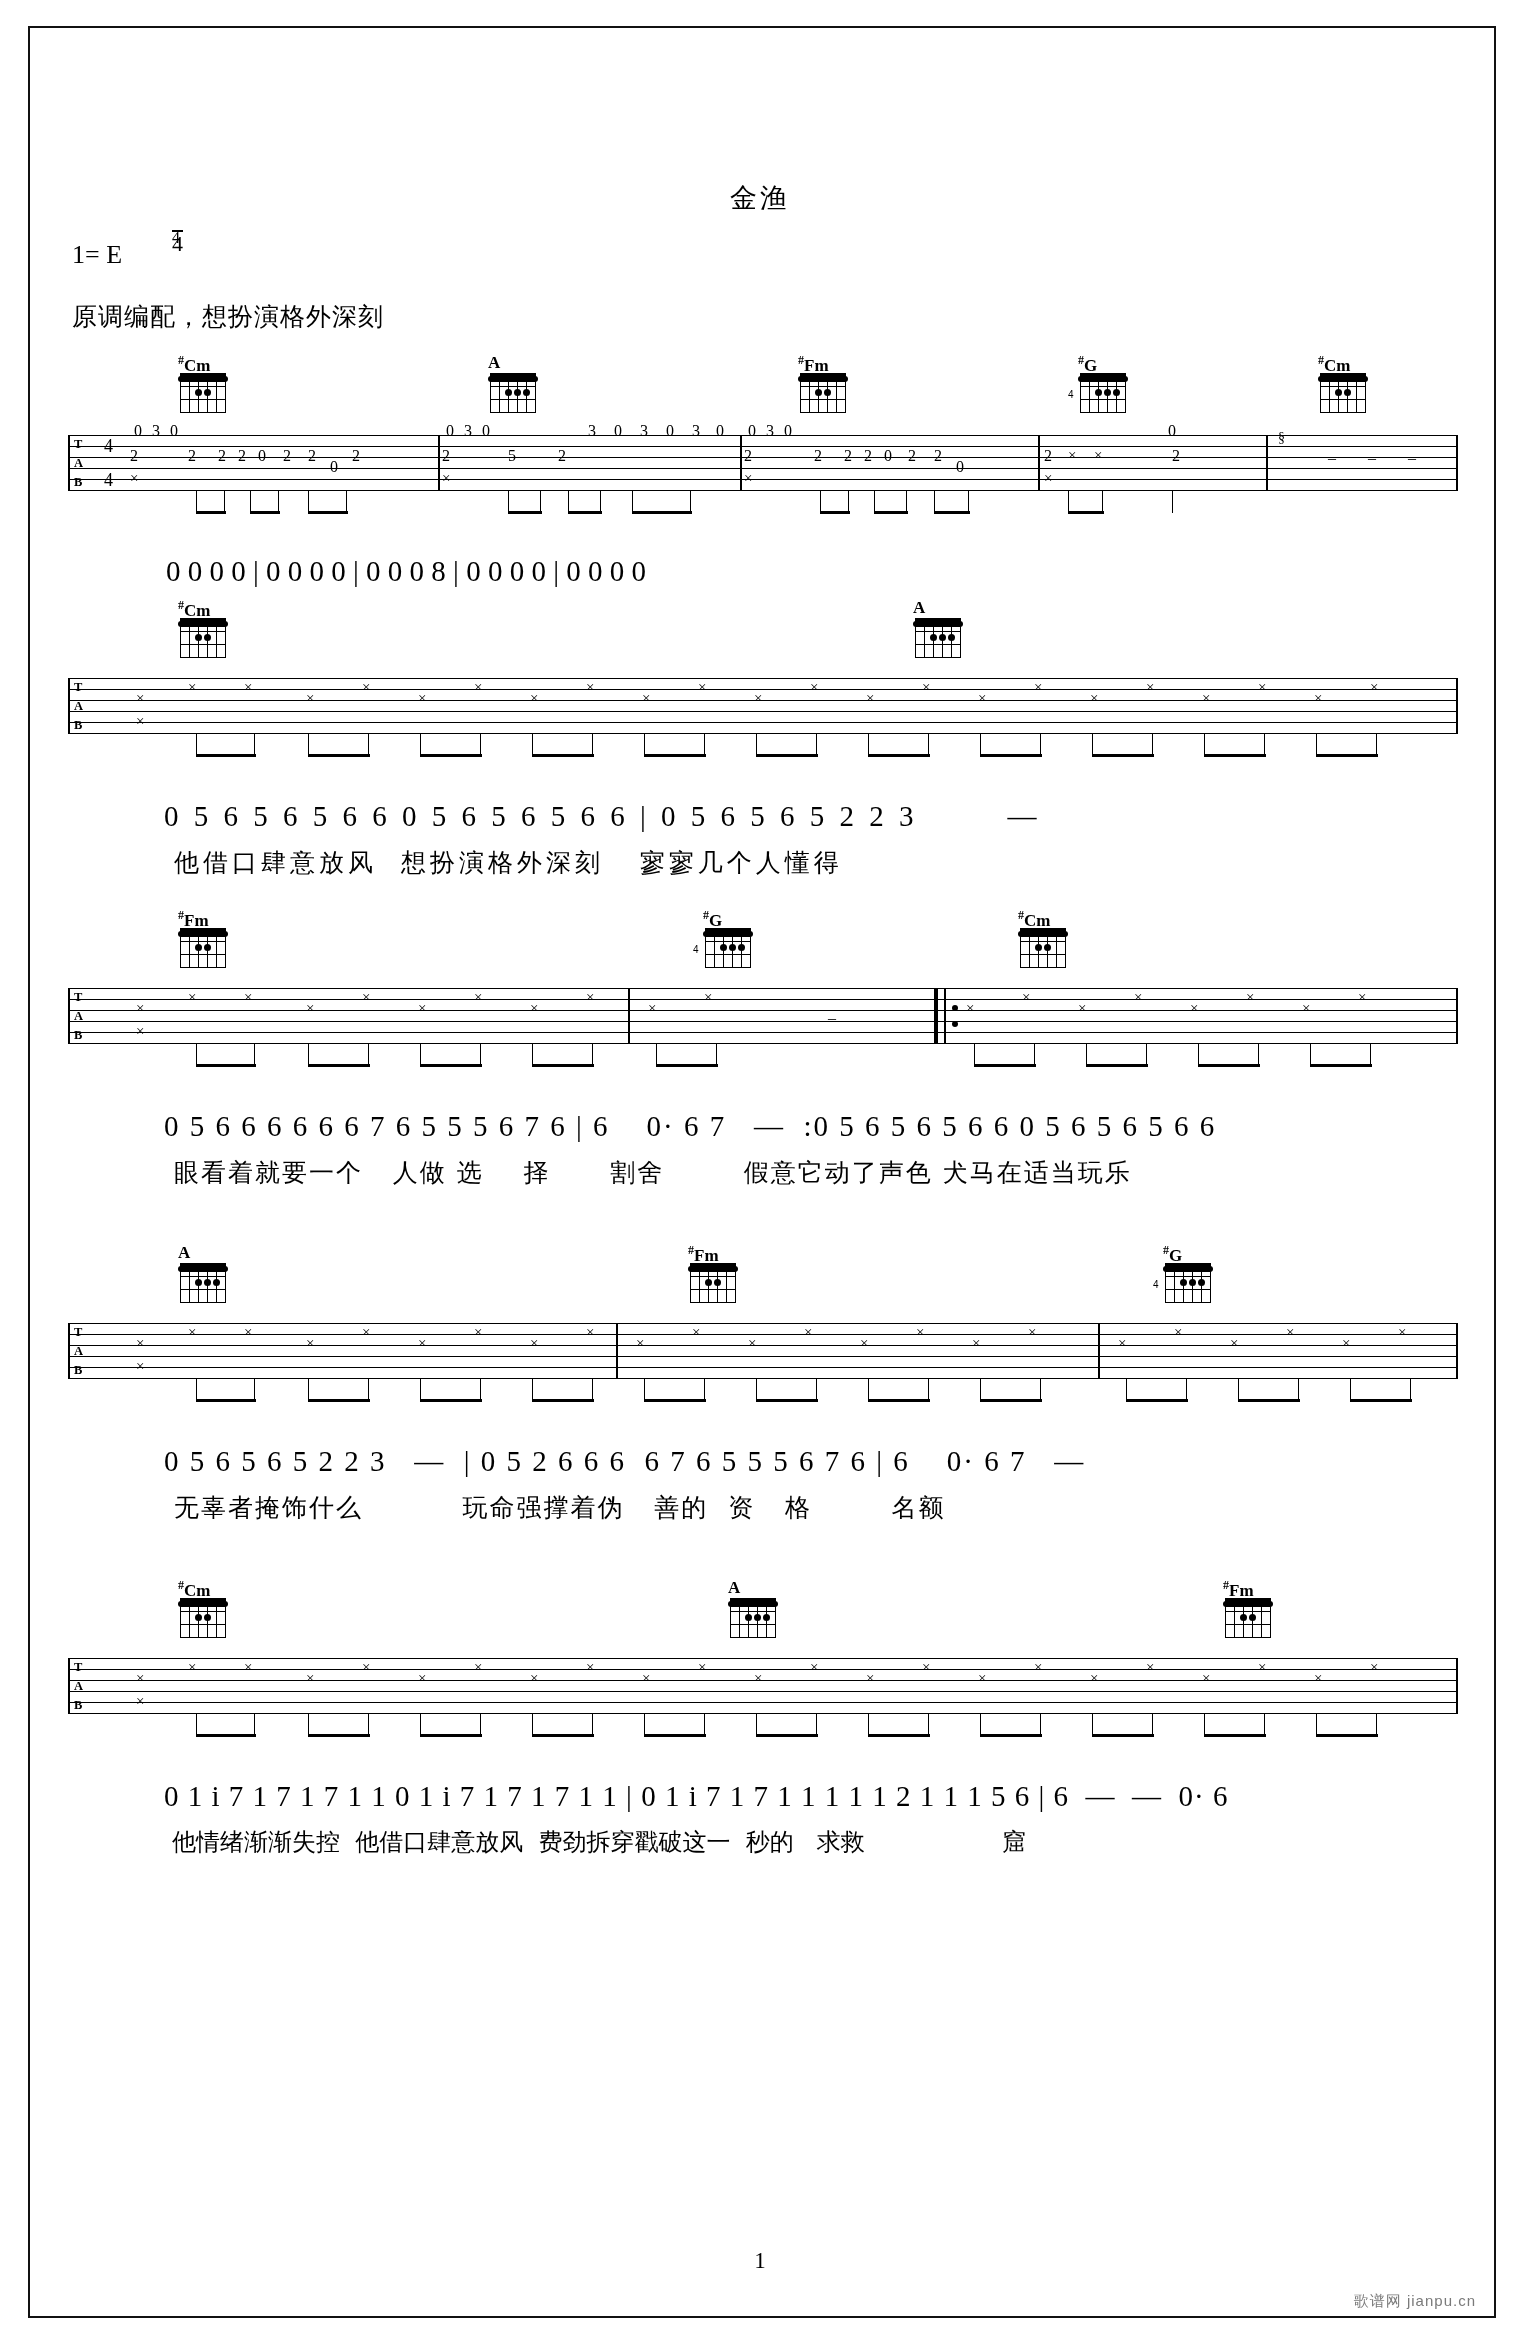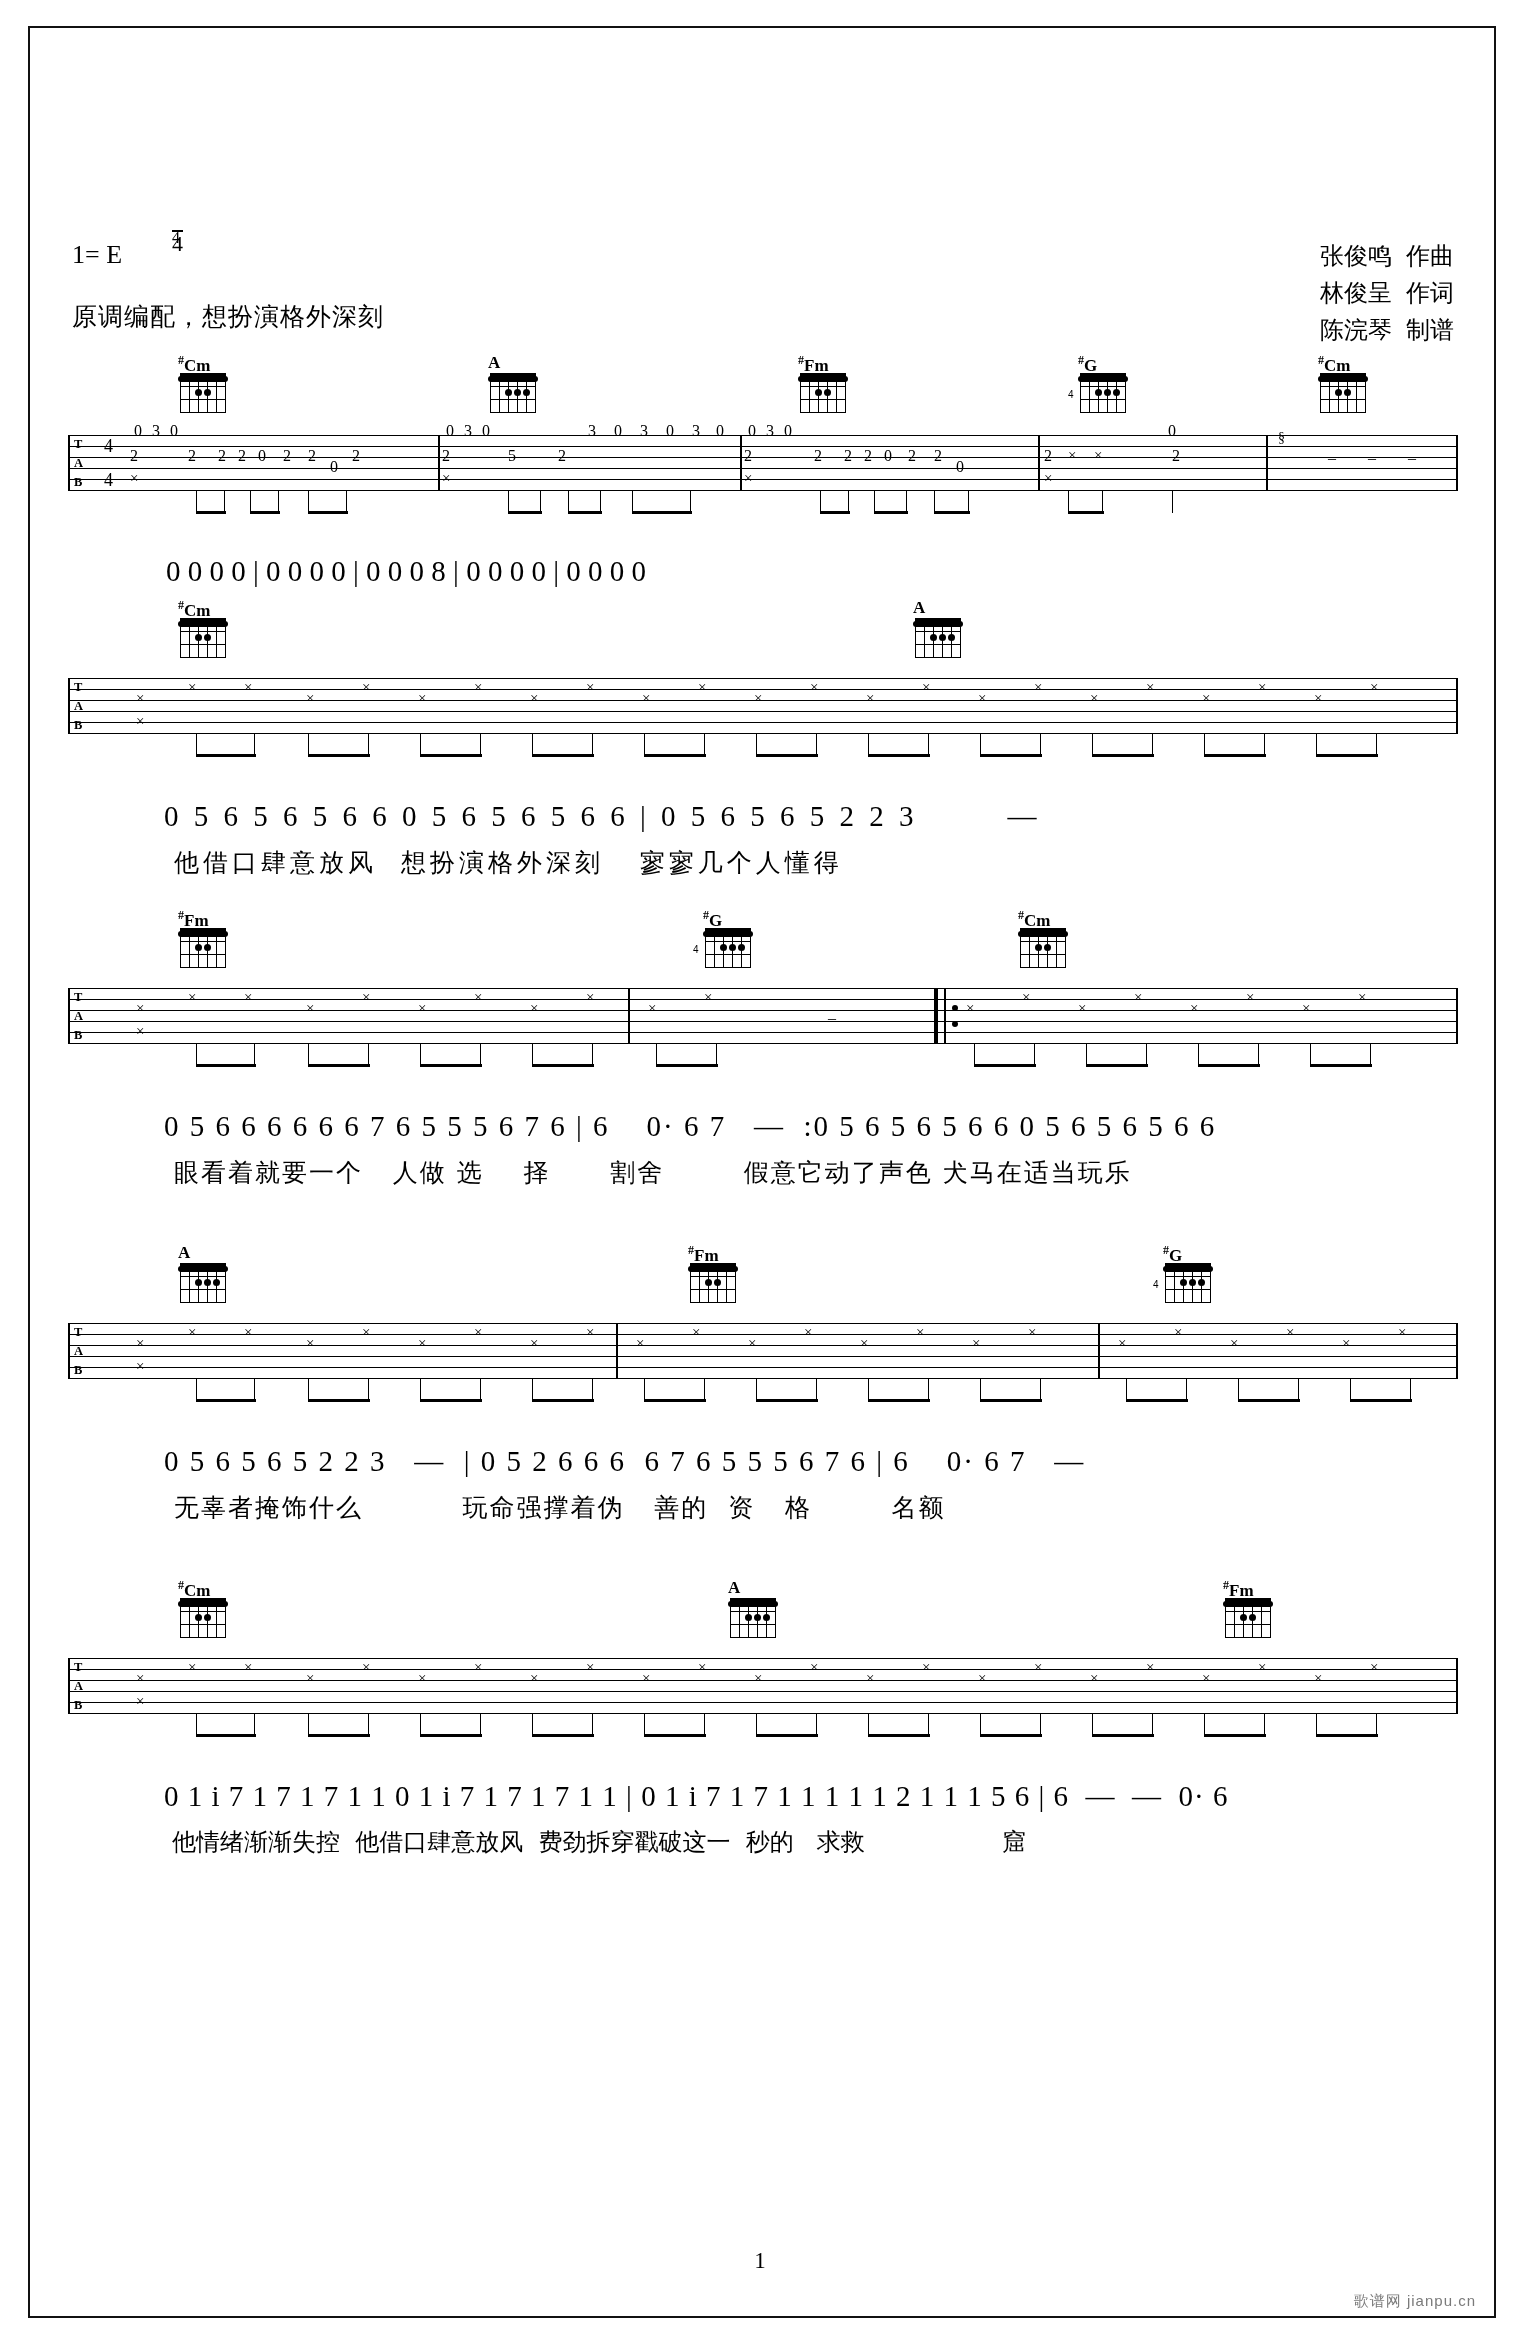--- a/index.html
+++ b/index.html
@@ -46,33 +46,29 @@
   .numline{position:absolute;font-family:"Liberation Serif",serif;font-size:29px;letter-spacing:0px;white-space:pre;}
   .lyricline{position:absolute;font-family:"DejaVu Serif",serif;font-size:25px;white-space:pre;letter-spacing:0px;}
   .vbar{position:absolute;width:2px;background:#000;}
 </style>
 </head>
 <body>
 
 <div class="page">
   <div class="page-border"></div>
 
+  <div class="subtitle">金渔</div>
 
   <div class="keysig">1= E</div>
   <div class="timesig">
     <span class="num">4</span>
     <span class="den">4</span>
   </div>
   <div class="capo">原调编配，想扮演格外深刻</div>
 
-  <div class="credits">
-    <div><span>张俊鸣</span><span class="role">作曲</span></div>
-    <div><span>林俊呈</span><span class="role">作词</span></div>
-    <div><span>陈浣琴</span><span class="role">制谱</span></div>
-  </div>
 
   <div class="system" id="sys1" style="top:355px;width:1390px;">
 
     <div class="chord" style="left:110px;top:0px;">
       <div class="cname"><sup>#</sup>Cm</div>
       <div class="grid">
         <div class="h nut" style="top:0;"></div>
           <div class="h" style="top:13px;"></div>
           <div class="h" style="top:26px;"></div>
           <div class="h" style="top:39px;"></div>

